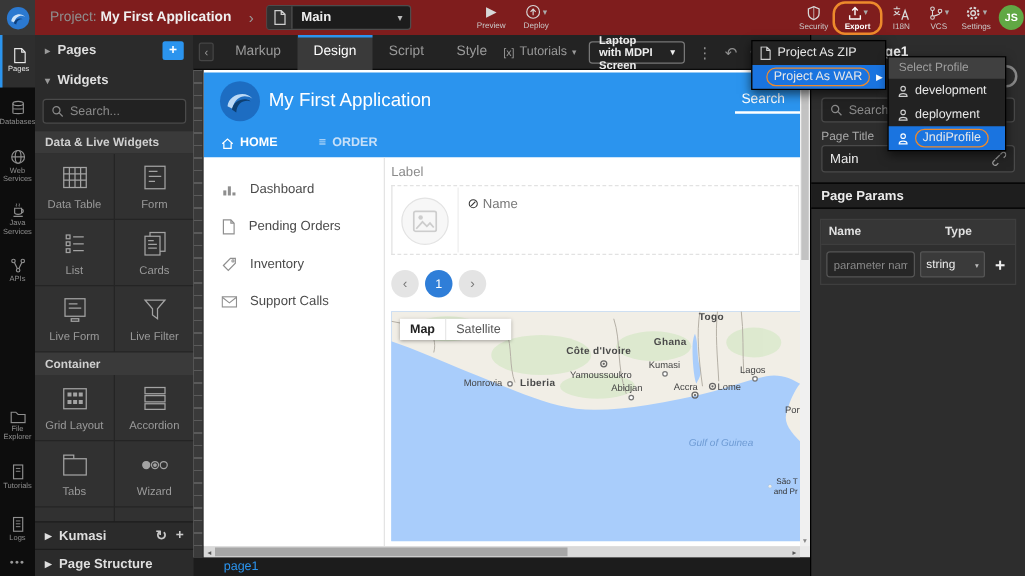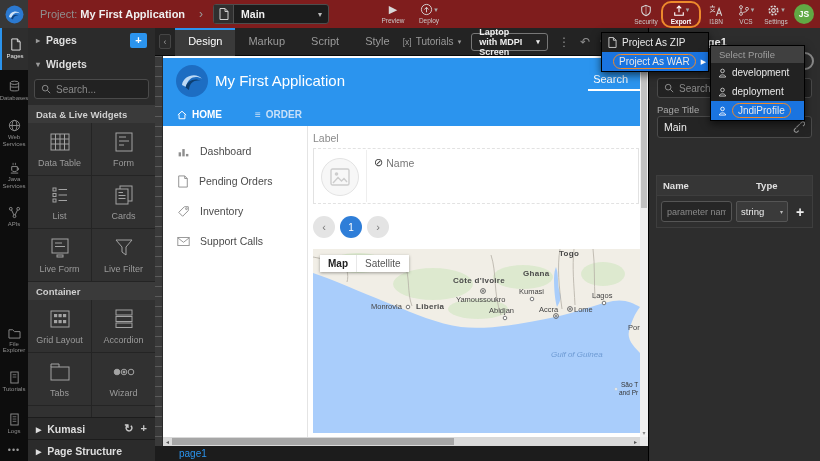--- a/index.html
+++ b/index.html
@@ -16,21 +16,21 @@
   #project .name{color:#f0f0f0;font-weight:bold}
   #crumb-sep{color:#9a9a9a;font-size:12px;margin:0 10px 0 14px}
   #page-dd{height:20px;display:flex;align-items:center;background:#1c1c1c;border:1px solid #4d4d4d;border-radius:3px;width:116px}
   #page-dd .icon-cell{width:20px;height:18px;background:#2f2f2f;display:flex;align-items:center;justify-content:center;border-right:1px solid #4d4d4d}
   #page-dd .val{color:#f0f0f0;font-size:10.5px;font-weight:bold;margin-left:7px}
   #page-dd .caret{margin-left:auto;margin-right:6px;color:#bbb;font-size:8px}
   .tb-item{display:flex;flex-direction:column;align-items:center;justify-content:center;color:#c9c9c9;font-size:6.5px;gap:1px;min-width:30px;height:27px}
   .tb-item .ic{height:13px;display:flex;align-items:center;color:#d8d8d8;font-size:11px;gap:1px}
   #preview-btn{position:absolute;left:378px;top:0}
   #deploy-btn{position:absolute;left:414px;top:0}
-  #tb-right{margin-left:auto;display:flex;align-items:center;padding-right:6px}
+  #tb-right{margin-left:auto;display:flex;align-items:center;padding-right:1px}
   #export-wrap{border:2px solid #ee8a2c;border-radius:10px;padding:0 3px;height:27px;display:flex;align-items:center}
   #avatar{width:20px;height:20px;border-radius:50%;background:#61a844;color:#fff;font-size:8.5px;font-weight:bold;display:flex;align-items:center;justify-content:center;margin-left:3px}
   .tinycaret{font-size:7px;color:#aaa}
 
   
   #rail{left:0;top:28px;width:28px;height:433px;background:#0d0d0d}
   .rail-item{width:28px;height:42px;display:flex;flex-direction:column;align-items:center;justify-content:center;gap:2px;color:#8f8f8f;font-size:6px;text-align:center;line-height:6.5px;cursor:pointer}
   .rail-item.active{background:#2e2e2e;border-left:2px solid #2b94ee;color:#e8e8e8}
   #rail-bottom{position:absolute;left:0;bottom:2px;width:28px}
   #rail-more{color:#9a9a9a;font-size:9px;text-align:center;height:14px;letter-spacing:1px}
@@ -439,22 +439,22 @@
       </div>
       <div class="panel-bottom-row">
         <span class="chev">▸</span>
         <span>Page Structure</span>
       </div>
     </div>
   </div>
 
   <div id="toolbar" class="abs">
     <div id="collapse-box">‹</div>
+    <div class="ttab">Markup</div>
     <div class="ttab active">Design</div>
-    <div class="ttab">Markup</div>
     <div class="ttab">Script</div>
     <div class="ttab">Style</div>
     <div id="tb-tools">
       <div id="bindings">
         <span class="tok">[x]</span>
         <span>Tutorials</span>
         <span style="font-size:7px">▾</span>
       </div>
       <div id="device-dd">
         <span>Laptop with MDPI Screen</span>
@@ -632,20 +632,21 @@
         </svg>
       <input placeholder="Search..." style="">
     </div>
     <div class="rp-label" style="top:76px">Page Title</div>
     <div id="rp-input">
       <input value="Main" style="">
       <svg width="12" height="12" viewBox="0 0 14 14">
           <path d="M5,9 L9,5 M4.5,9.5 L3,11 a2.2,2.2 0 0 0 3.1,3.1 L7.6,12.6 M9.5,4.5 L11,3 a2.2,2.2 0 0 1 3.1,3.1 L12.6,7.6" transform="translate(-1,-1.5)" fill="none" stroke="#9a9a9a" stroke-width="1.2"></path>
         </svg>
     </div>
+    <div id="params-head">Page Params</div>
     <div id="params-table">
       <div id="params-thead">
         <span class="c1">Name</span>
         <span class="c2">Type</span>
       </div>
       <div id="params-row">
         <input id="param-name" placeholder="parameter name" style="">
         <div id="param-type">
           <span>string</span>
           <span style="font-size:6px;color:#bbb">▾</span>

